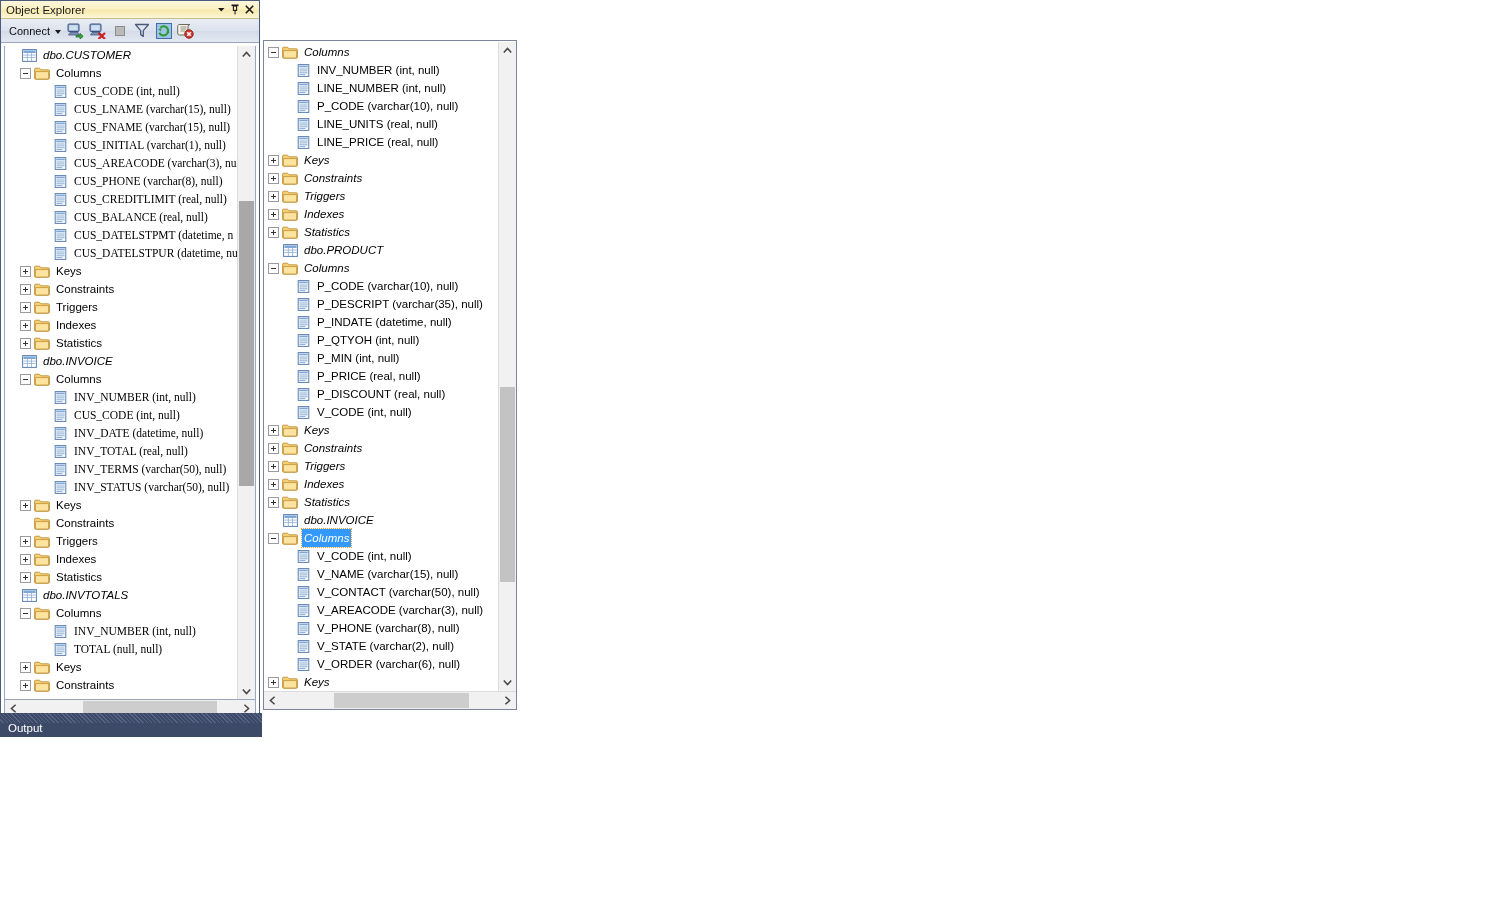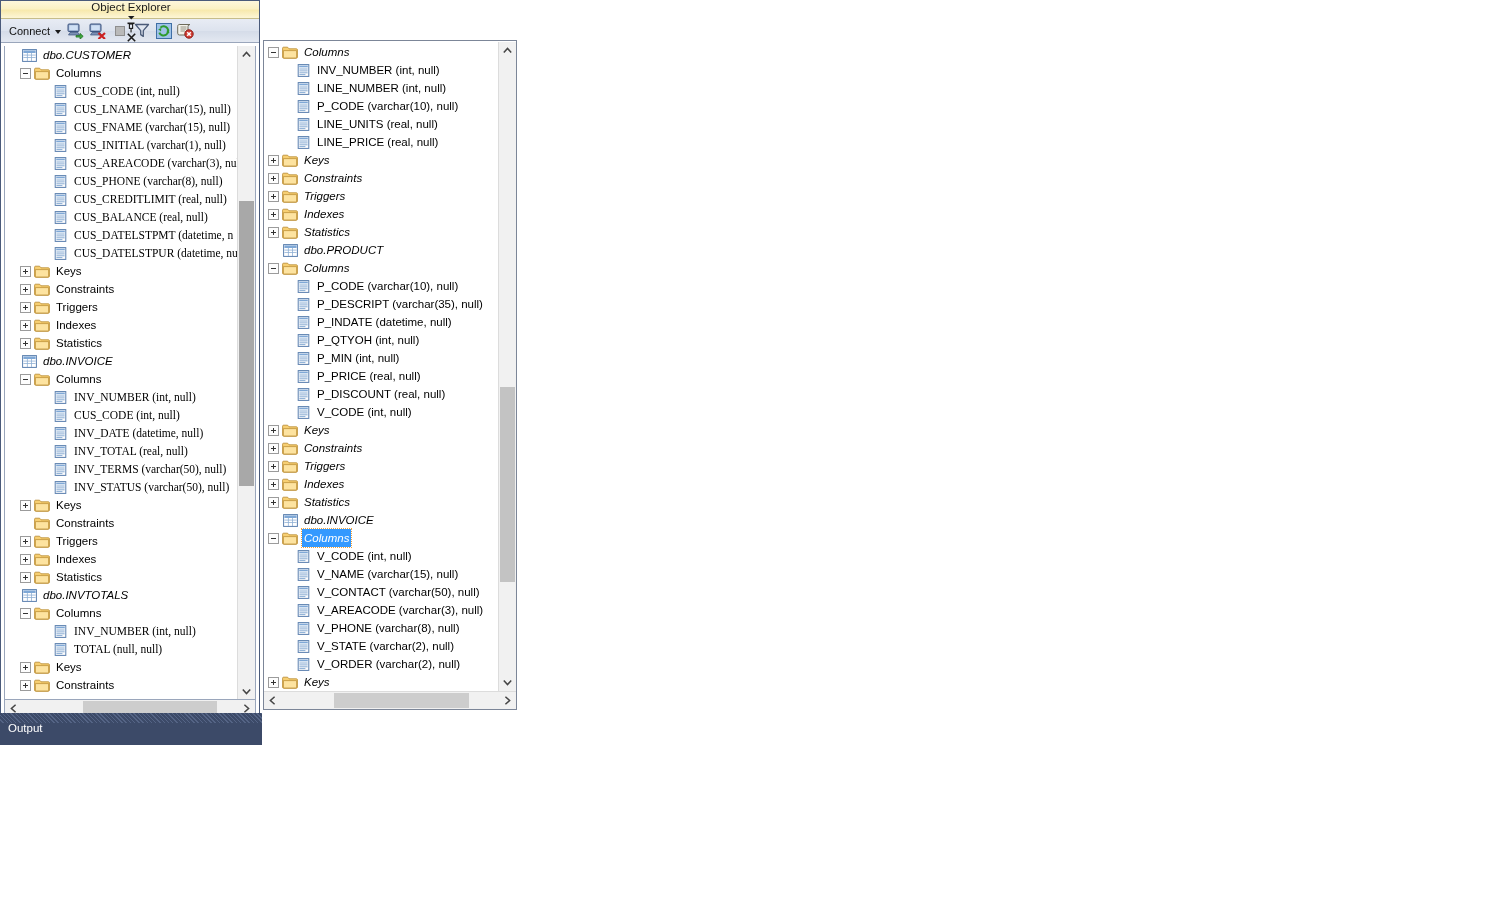--- a/index.html
+++ b/index.html
@@ -17,21 +17,20 @@
     border:1px solid #4a5a7a;
     box-sizing:border-box;
   }
   .oe-titlebar{
     height:18px;
     background:linear-gradient(to bottom,#fdf7dc 0%,#fbf1c4 45%,#f7e9ae 55%,#fdf6d6 100%);
     border-bottom:1px solid #c6bd8a;
     display:flex;align-items:center;
     padding:0 3px 0 5px;
     box-sizing:border-box;
-    flex-direction:column;
   }
   .oe-title{
     font-size:11.5px;color:#1b1b1b;flex:1;white-space:nowrap;
     letter-spacing:0px;
   }
   .oe-tb-btn{
     width:14px;height:14px;display:flex;align-items:center;justify-content:center;
     font-size:11px;color:#23272d;cursor:default;
   }
   .oe-tb-btn svg{display:block;}
@@ -118,21 +117,21 @@
   .hsb{
     position:absolute;left:0;right:0;bottom:0;height:17px;
     background:#f1f1f1;border-top:1px solid #dcdcdc;
   }
   .hsb .arrow{position:absolute;top:0;width:17px;height:17px;display:flex;align-items:center;justify-content:center;}
   .hsb .arrow.left{left:0;} .hsb .arrow.right{right:0;}
   .hsb .thumb{position:absolute;top:1px;height:15px;background:#cdcdcd;}
 
   
   #output-dock{
-    position:absolute;left:0;top:713px;width:262px;height:32px;
+    position:absolute;left:0;top:713px;width:262px;height:24px;
     background:#3c4a68;overflow:hidden;
   }
   #output-dock .hatch{
     position:absolute;left:0;top:0;width:100%;height:10px;
     background:repeating-linear-gradient(45deg,#41507009 0 2px,#5a6a8c 2px 3px);
     opacity:.8;
   }
   #output-dock .odlabel{
     position:absolute;left:8px;top:9px;color:#ffffff;font-size:11.5px;
     white-space:nowrap;
@@ -1004,21 +1003,21 @@
       </div>
       <div class="node i1">
         <span class="expander"></span>
         <span class="ticon">
           <svg width="13" height="13" viewBox="0 0 13 13">
             <rect x="1.2" y="0.6" width="10.6" height="11.8" fill="#fdfdfd" stroke="#5a7fae" stroke-width="1"></rect>
             <rect x="2.2" y="1.6" width="8.6" height="1.7" fill="#7fa8d6"></rect>
             <path d="M2.4 5 H10.6 M2.4 6.9 H10.6 M2.4 8.8 H10.6 M2.4 10.6 H8.4" stroke="#7aa3cf" stroke-width=".9"></path>
           </svg>
         </span>
-        <span class="nlabel">V_ORDER (varchar(2), null)</span>
+        <span class="nlabel">V_ORDER (varchar(6), null)</span>
       </div>
       <div class="node i0">
         <span class="expander box plus"></span>
         <span class="ticon">
           <svg width="16" height="13" viewBox="0 0 16 13">
             <path d="M0.6 2.2 A1 1 0 0 1 1.6 1.2 H5.6 L7 2.8 H14.4 A1 1 0 0 1 15.4 3.8 V11.2 A1 1 0 0 1 14.4 12.2 H1.6 A1 1 0 0 1 0.6 11.2 Z" fill="#f7cf72" stroke="#b6862b" stroke-width=".8"></path>
             <path d="M1.4 4.6 H14.6 V11 A1 1 0 0 1 13.6 12 H2.4 A1 1 0 0 1 1.4 11 Z" fill="#fde3a0" stroke="#b6862b" stroke-width=".7"></path>
           </svg>
         </span>
         <span class="nlabel">Keys</span>

